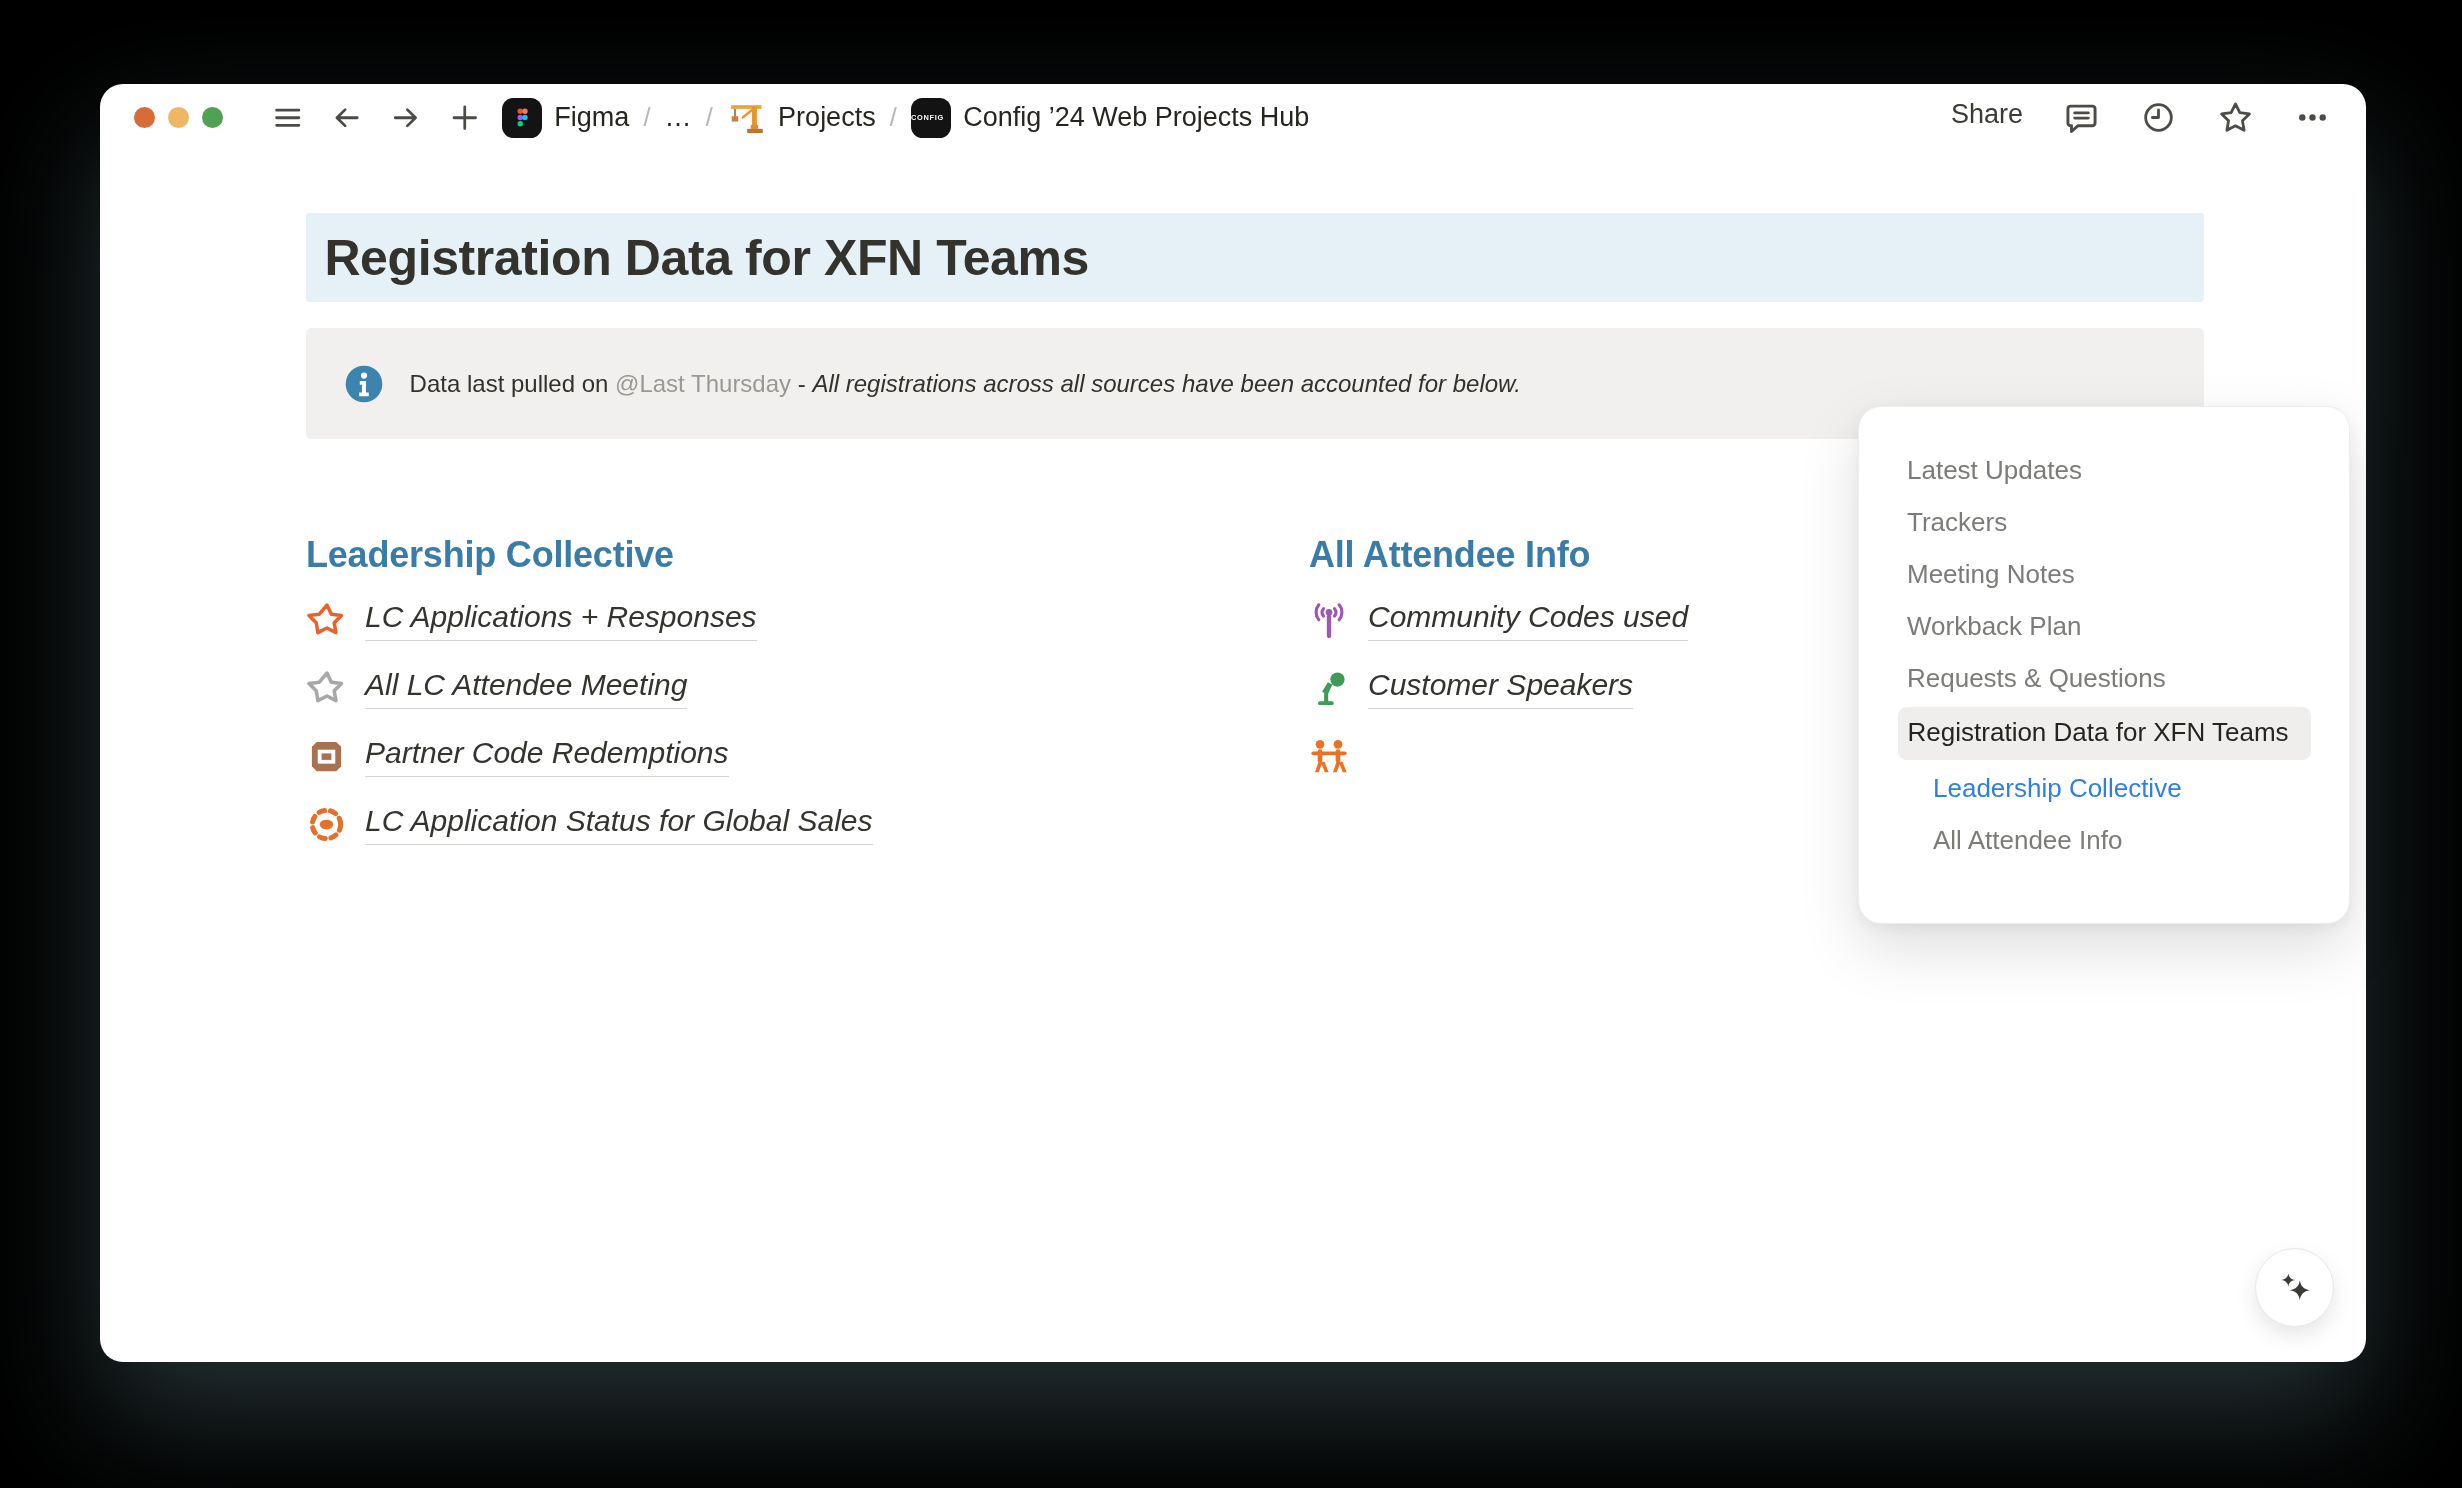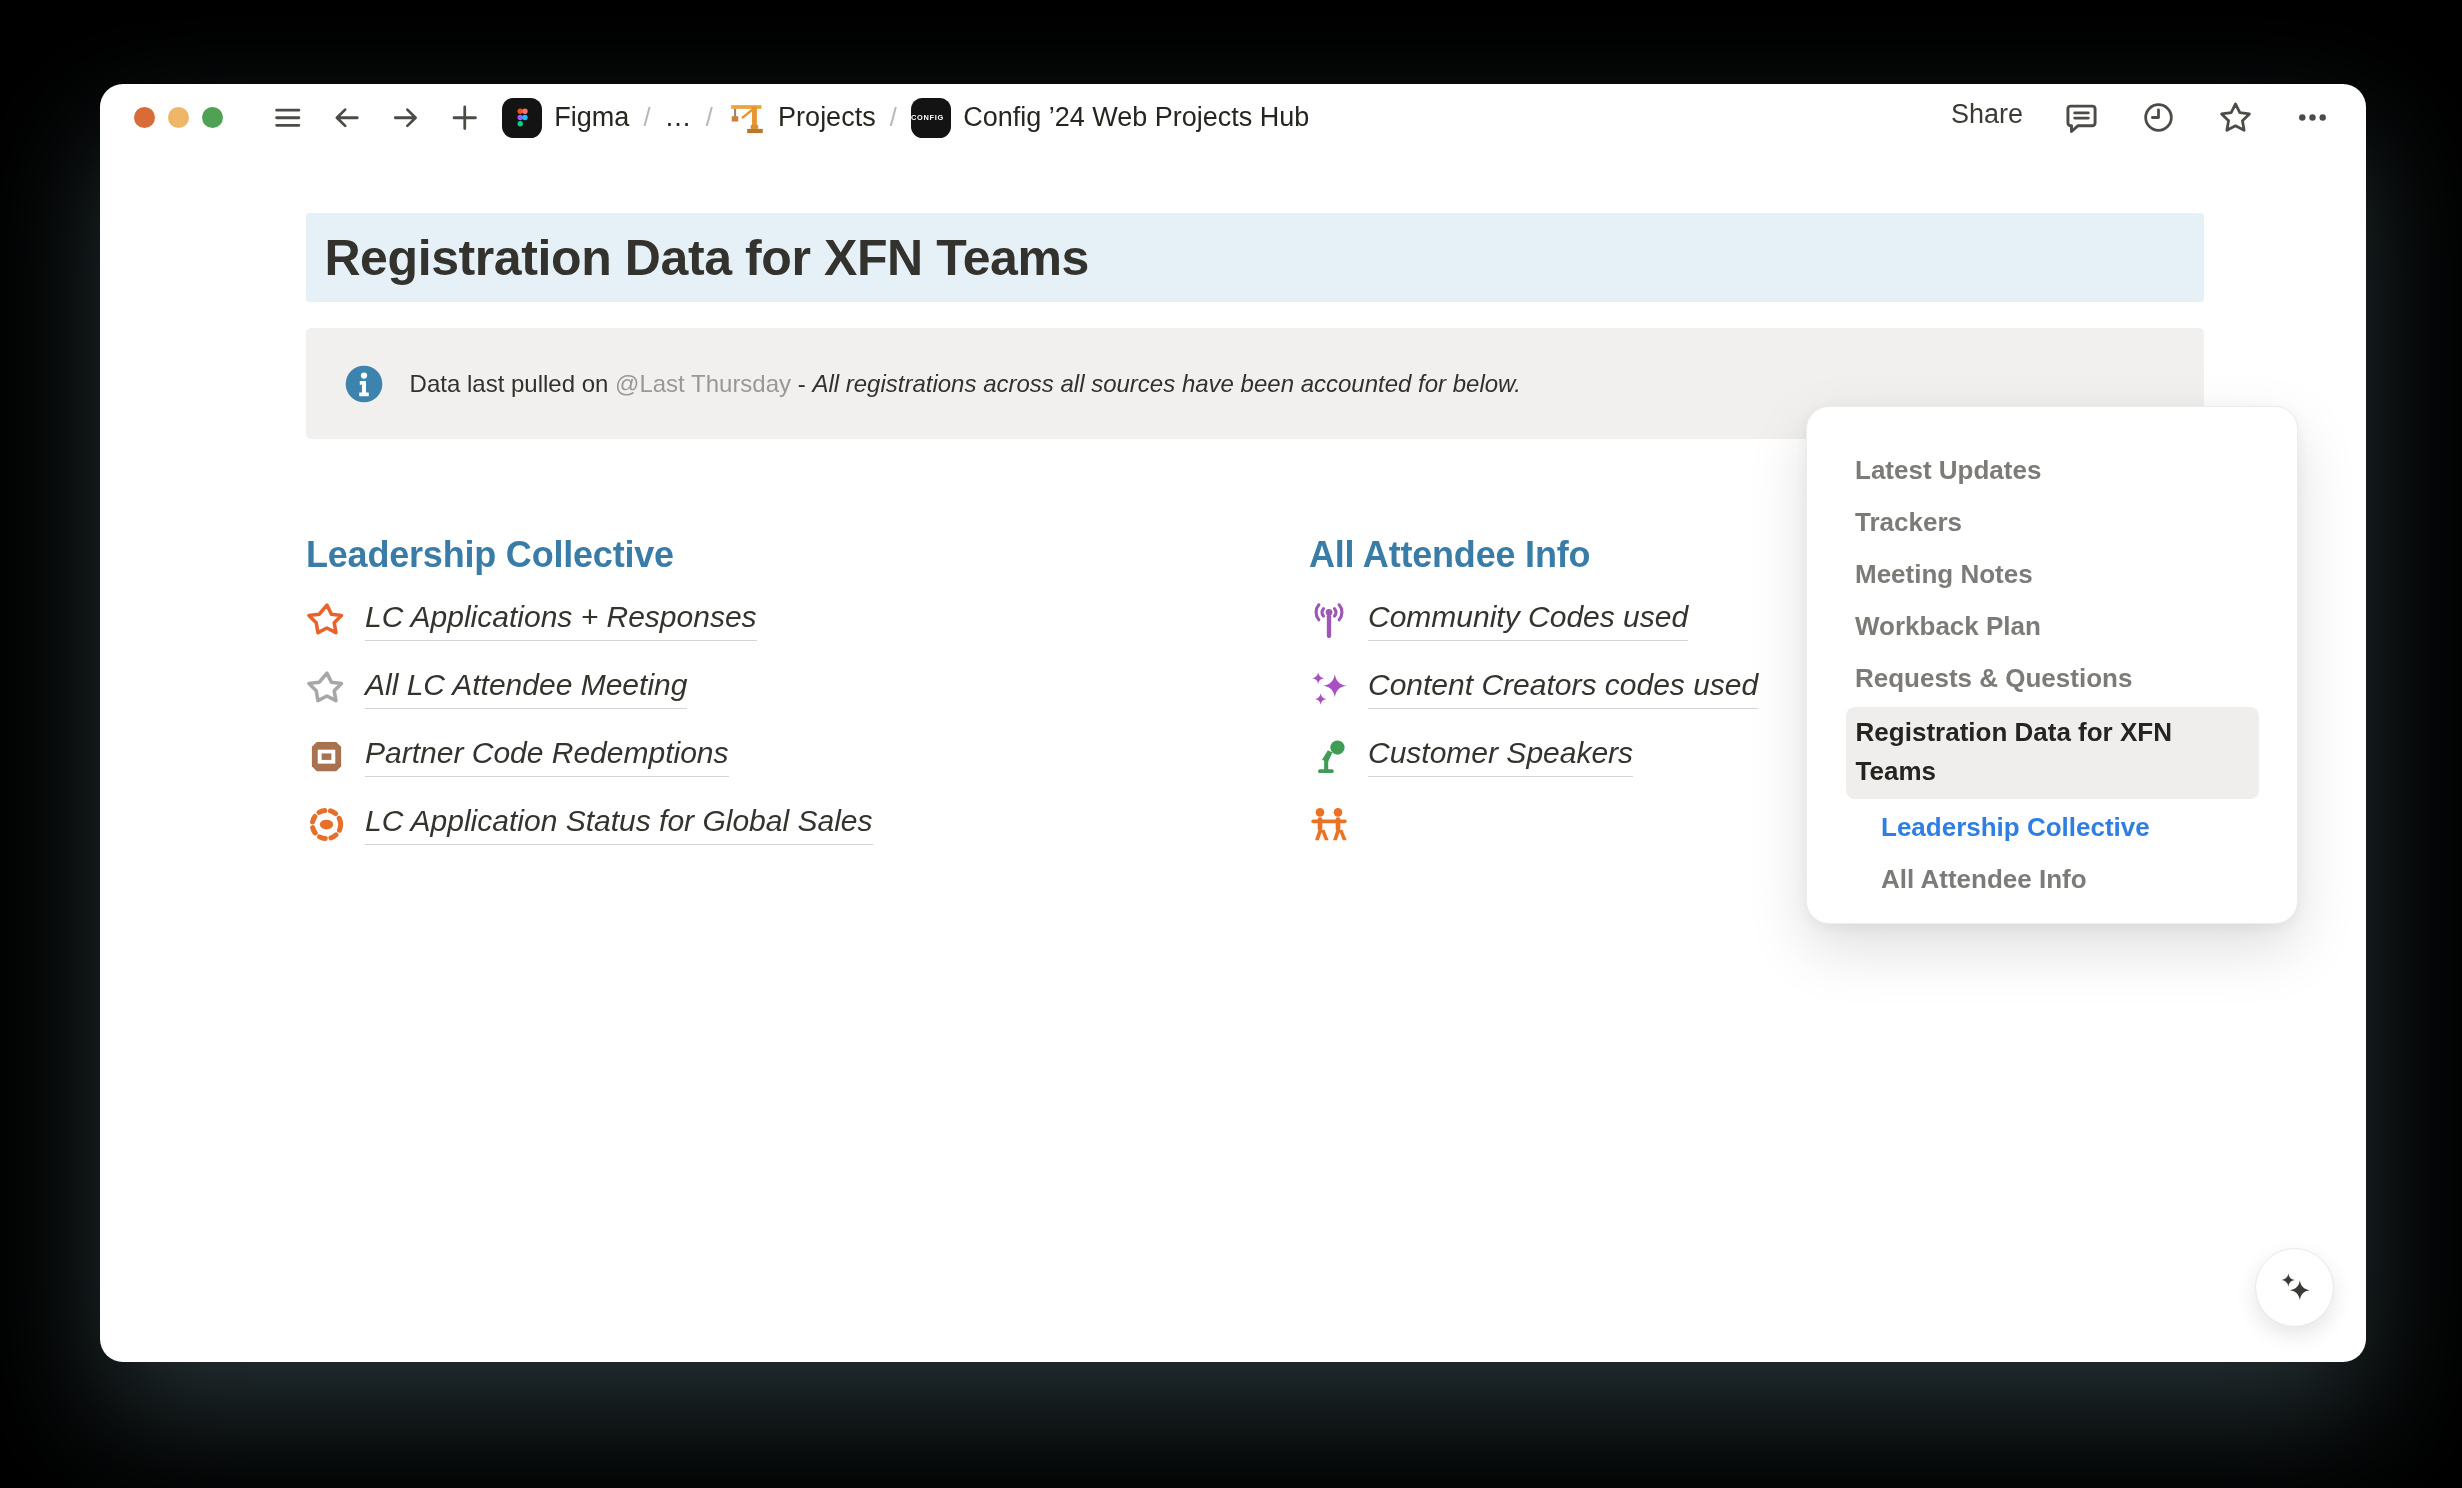--- a/index.html
+++ b/index.html
@@ -57,24 +57,24 @@
   .col-b { flex:1; }
   .columns h2 { font-size:36px; font-weight:700; letter-spacing:-0.2px; color:#3a7ca8; line-height:42px; }
   .link-list { margin-top:10.5px;font-style:italic; }
   .link-row { display:flex; align-items:center; height:68px; }
   .link-row .ic { width:40px; height:40px; margin-right:19px; display:flex;
                   align-items:center; justify-content:center; flex:0 0 40px; }
   .link-label { font-size:30px; color:#34332e; line-height:1.1;
                 border-bottom:1.8px solid #d7d5cf; padding-bottom:6.1px; }
 
   
-  .toc { position:absolute; left:1706px; top:322px; width:492px; height:518px;
+  .toc { position:absolute; left:1758px; top:322px; width:492px; height:518px;
          background:#fff; border:1.3px solid #ededeb; border-radius:23px;
          box-shadow:0 24.5px 61px rgba(0,0,0,.13), 0 3.5px 12.3px rgba(0,0,0,.05);
-         padding-top:37px; z-index:5; overflow:hidden;font-weight:bold; }
+         padding-top:37px; z-index:5; overflow:hidden; }
   .toc-item { margin:0 35px 0 48px; font-size:26px; line-height:52px;
               color:#7c7b78; white-space:nowrap; }
   .toc-item.active { margin:2.6px 38px 2.6px 39px; background:#efeeec; border-radius:8.8px;
                      padding:6.1px 10.5px 7.9px 9.6px; line-height:39px; color:#252420;
                      white-space:normal; }
   .toc-item.sub { margin-left:74px; }
   .toc-item.sub-blue { margin-left:74px; color:#2f7fe3; }
 
   
   .ai-button { position:absolute; left:2155px; top:1164px; width:79px; height:79px;
@@ -246,30 +246,20 @@
                 <circle cx="12" cy="6.8" r="2" fill="#9d57b5" stroke="none"></circle>
                 <path d="M12 9.2V21" stroke-width="2.6"></path>
                 <path d="M8.7 4.6c-1.1 1.3-1.1 3.1 0 4.4M15.3 4.6c1.1 1.3 1.1 3.1 0 4.4" stroke-width="1.9"></path>
                 <path d="M5.9 2.3c-2.2 2.6-2.2 6.4 0 9M18.1 2.3c2.2 2.6 2.2 6.4 0 9" stroke-width="1.9"></path>
               </svg>
             </span>
             <span class="link-label">Community Codes used</span>
           </div>
           <div class="link-row">
             <span class="ic">
-              <svg width="40" height="40" viewBox="0 0 24 24" fill="#a94fc4">
-                <path d="M15.5 3c.6 4.2 2.8 6.4 7 7-4.2.6-6.4 2.8-7 7-.6-4.2-2.8-6.4-7-7 4.2-.6 6.4-2.8 7-7z"></path>
-                <path d="M5.5 2c.3 2.1 1.4 3.2 3.5 3.5C6.9 5.8 5.8 6.9 5.5 9 5.2 6.9 4.1 5.8 2 5.5 4.1 5.2 5.2 4.1 5.5 2z"></path>
-                <path d="M7 14.5c.3 2.1 1.4 3.2 3.5 3.5-2.1.3-3.2 1.4-3.5 3.5-.3-2.1-1.4-3.2-3.5-3.5 2.1-.3 3.2-1.4 3.5-3.5z"></path>
-              </svg>
-            </span>
-            <span class="link-label">Content Creators codes used</span>
-          </div>
-          <div class="link-row">
-            <span class="ic">
               <svg width="39" height="39" viewBox="0 0 24 24" fill="#3f9b55">
                 <circle cx="16.9" cy="6.5" r="4.4"></circle>
                 <path d="M13.8 9.6L10.9 15.7 7.4 14l3.6-5.9z"></path>
                 <rect x="8.7" y="14.6" width="2.5" height="5.8"></rect>
                 <rect x="5" y="19.9" width="9.6" height="2.3" rx="1"></rect>
               </svg>
             </span>
             <span class="link-label">Customer Speakers</span>
           </div>
           <div class="link-row">

